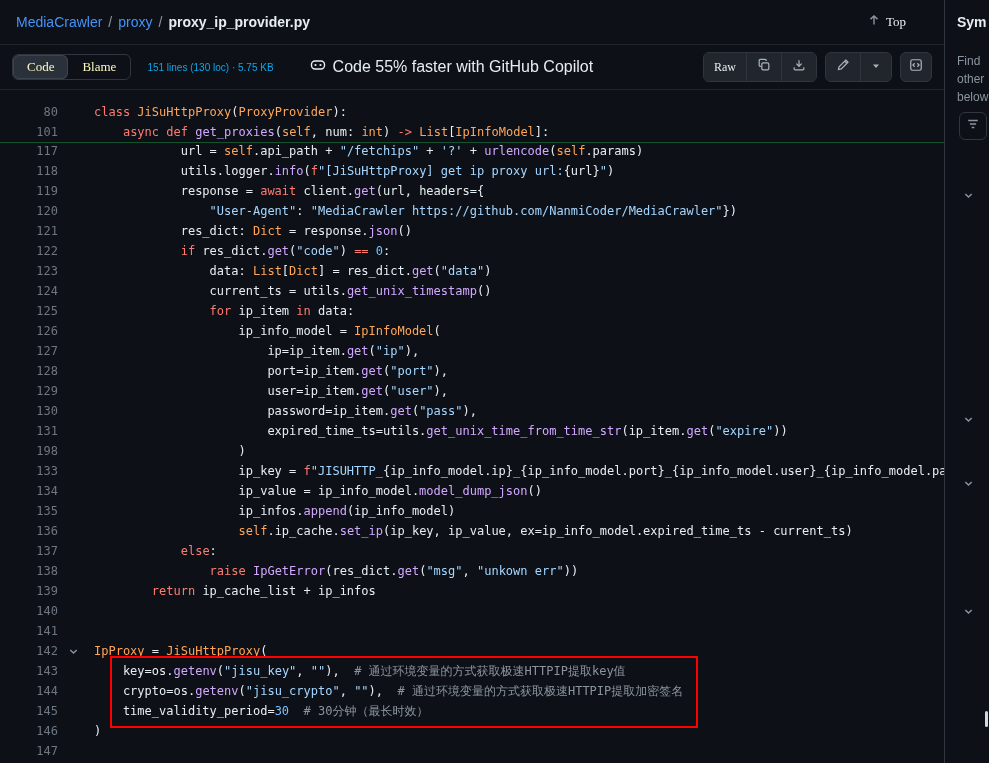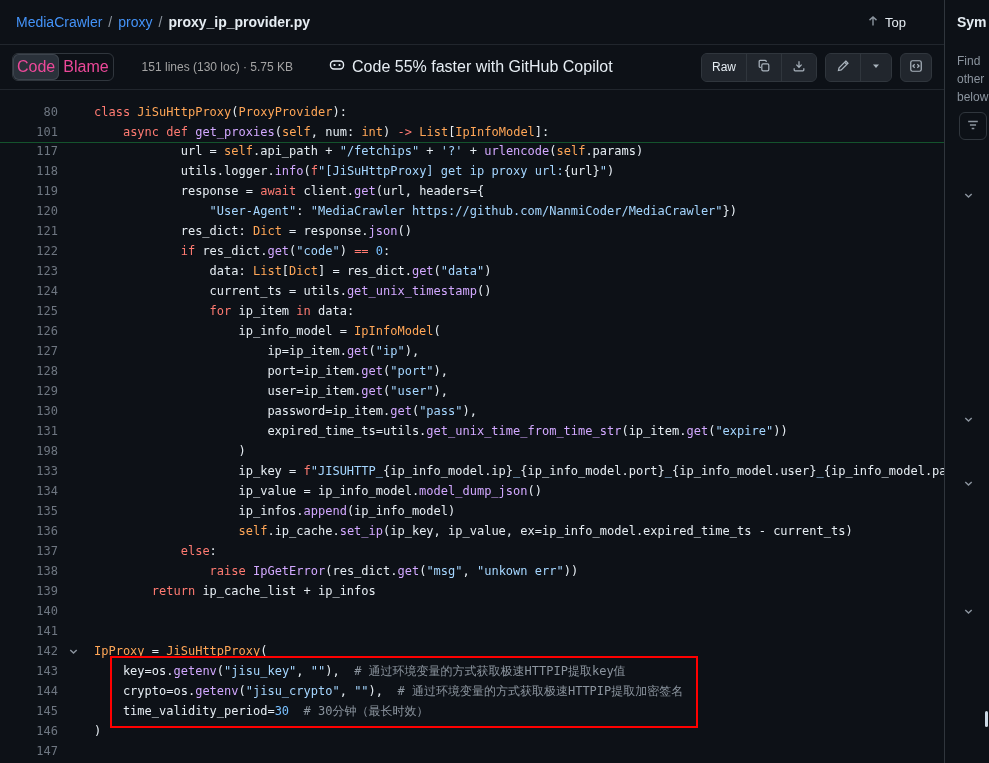--- a/index.html
+++ b/index.html
@@ -2,38 +2,38 @@
 <html><head>
 <meta charset="utf-8">
 <style>
   html,body{margin:0;padding:0}
   body{
     width:989px;height:763px;position:relative;overflow:hidden;
     background:#0d1117;color:#e6edf3;
     font-family:"Liberation Sans",sans-serif;
   }
   a{text-decoration:none}
-  button{font-family:Liberation Sans, sans-serif}
+  button{font-family:Liberation Serif, serif}
 
   
   .breadcrumb-bar{position:absolute;top:0;left:0;width:944px;height:44px;display:flex;align-items:center;
     padding:12px 16px;box-sizing:border-box;font-size:14px}
   .bc-link{color:#4493f8;cursor:pointer}
   .bc-sep{color:#8b949e;margin:0 6px}
   .bc-file{font-weight:600;color:#e6edf3}
   .top-btn{margin-left:auto;margin-right:16px;display:flex;align-items:center;gap:5px;background:none;border:0;
     color:#e6edf3;font-size:13px;cursor:pointer}
 
   
   .toolbar{position:absolute;top:44px;left:0;width:944px;height:46px;border-top:1px solid #21262d;
     border-bottom:1px solid #21262d;display:flex;align-items:center;padding:0 12px;box-sizing:border-box;gap:10px}
   .seg{display:flex;border:1px solid #30363d;border-radius:6px;background:transparent}
-  .seg-btn{background:transparent;border:0;color:#ec4899;font-size:16px;padding:4px 4px;cursor:pointer;border-radius:6px}
+  .seg-btn{background:transparent;border:0;color:#fef9c3;font-size:13px;padding:4px 14px;cursor:pointer;border-radius:6px}
   .seg-btn.active{background:#2a313a;box-shadow:inset 0 0 0 1px #3d444d}
-  .meta{color:#a3a3a3;font-size:12px;margin-left:18px;white-space:nowrap}
+  .meta{color:#0ea5e9;font-size:10px;margin-left:6px;white-space:nowrap}
   .copilot{display:flex;align-items:center;gap:7px;margin-left:26px;font-size:16px;color:#e6edf3;white-space:nowrap;cursor:pointer}
   .right-actions{margin-left:auto;display:flex;align-items:flex-start;gap:8px}
   .btn-group{display:flex;border:1px solid #30363d;border-radius:6px;overflow:hidden;background:#21262d}
   .bg-btn{background:#21262d;border:0;border-right:1px solid #30363d;color:#e6edf3;font-size:12px;
     padding:5px 10px;display:flex;align-items:center;gap:3px;cursor:pointer}
   .btn-group .bg-btn:last-child{border-right:0}
   .icon-btn{background:#21262d;border:1px solid #30363d;border-radius:6px;padding:5px 8px;display:flex;align-items:center;cursor:pointer}
 
   
   .code-area{position:absolute;top:90px;left:0;width:944px;height:673px;overflow:hidden;

